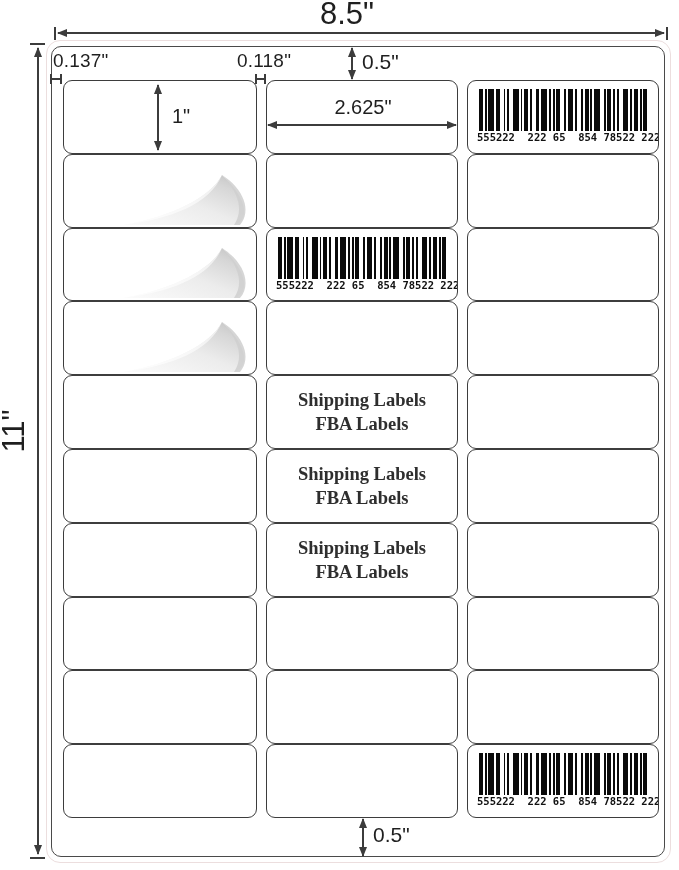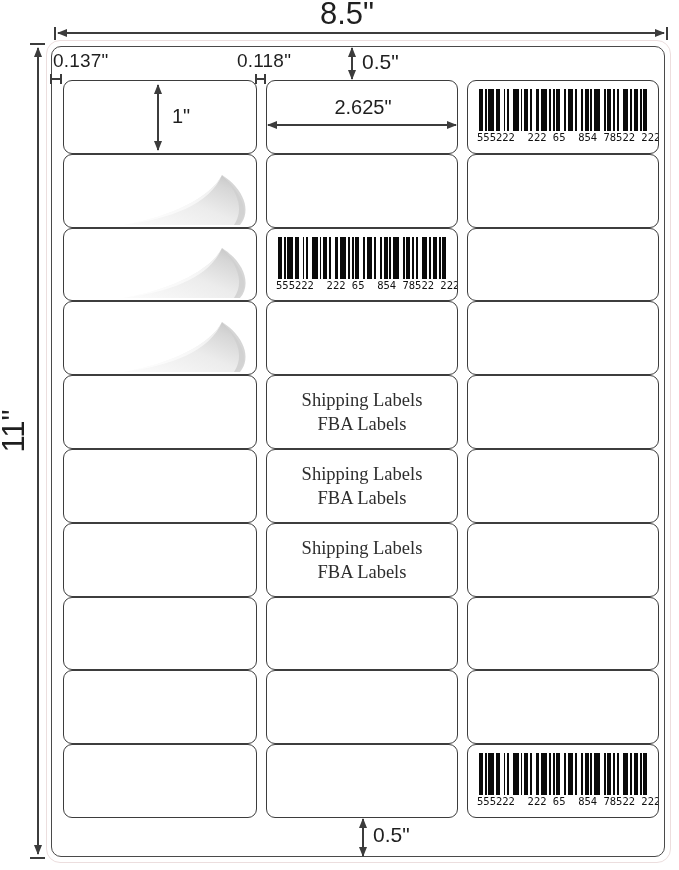--- a/index.html
+++ b/index.html
@@ -27,21 +27,21 @@
   .bracket{position:absolute;height:10px;border-left:2px solid #3c3c3c;border-right:2px solid #3c3c3c;box-sizing:border-box;}
   .bracket::after{content:"";position:absolute;left:0;right:0;top:4px;height:1.5px;background:#3c3c3c;}
   
   .sheet-outer{position:absolute;left:46px;top:40px;width:623px;height:821px;
     border:1px solid #ecdede;border-radius:14px;background:#ffffff;}
   .sheet-inner{position:absolute;left:51px;top:46px;width:612px;height:809px;
     border:1.6px solid #4a4a4a;border-radius:10px;}
   
   #labels-grid{position:absolute;left:63px;top:80px;width:596px;height:738px;
     display:grid;grid-template-columns:194px 192px 192px;column-gap:9px;grid-auto-rows:73.8px;}
-  .label-cell{position:relative;background:#ffffff;border:1.4px solid #3d3d3d;border-radius:9px;box-sizing:border-box;overflow:hidden;}
+  .label-cell{position:relative;background:#ffffff;border:1.4px solid #3d3d3d;border-radius:9px;box-sizing:border-box;overflow:hidden;font-weight:bold;}
   
   .barcode{position:absolute;left:9px;right:9px;top:8px;bottom:5px;}
   .bars{position:absolute;left:2px;right:2px;top:0;height:45px;display:flex;}
   .bars span{height:100%;}
   .barcode-digits{position:absolute;left:0;right:0;top:42px;text-align:center;
     font-family:"DejaVu Sans Mono", monospace;font-size:10.5px;line-height:13px;
     white-space:pre;background:#ffffff;color:#111;}
   
   .cell-text{position:absolute;inset:0;display:flex;flex-direction:column;align-items:center;justify-content:center;
     font-family:"Liberation Serif", serif;font-size:18.5px;line-height:1.3;color:#2e2e2e;text-align:center;}

